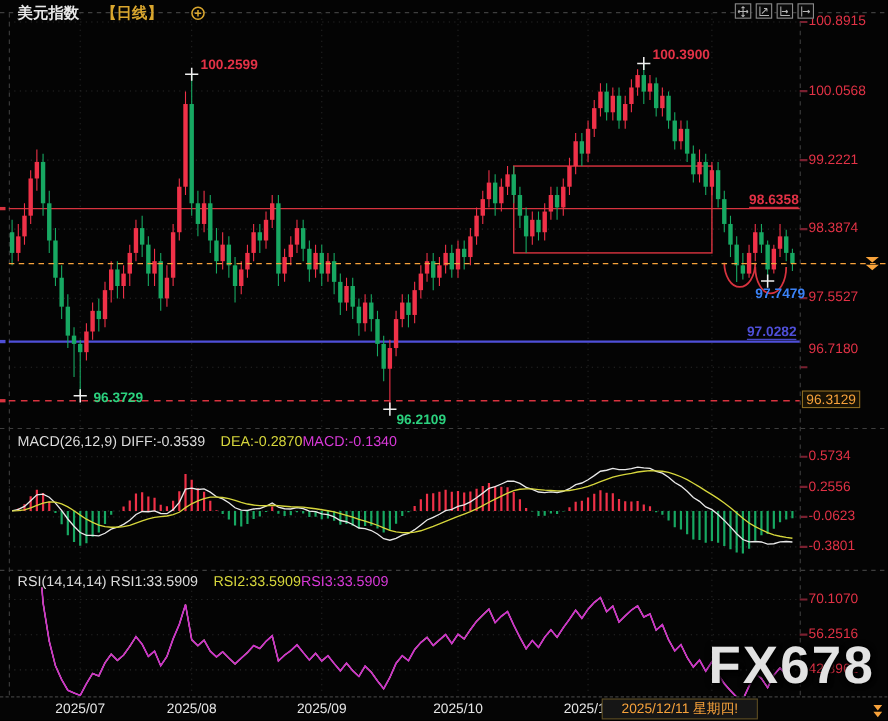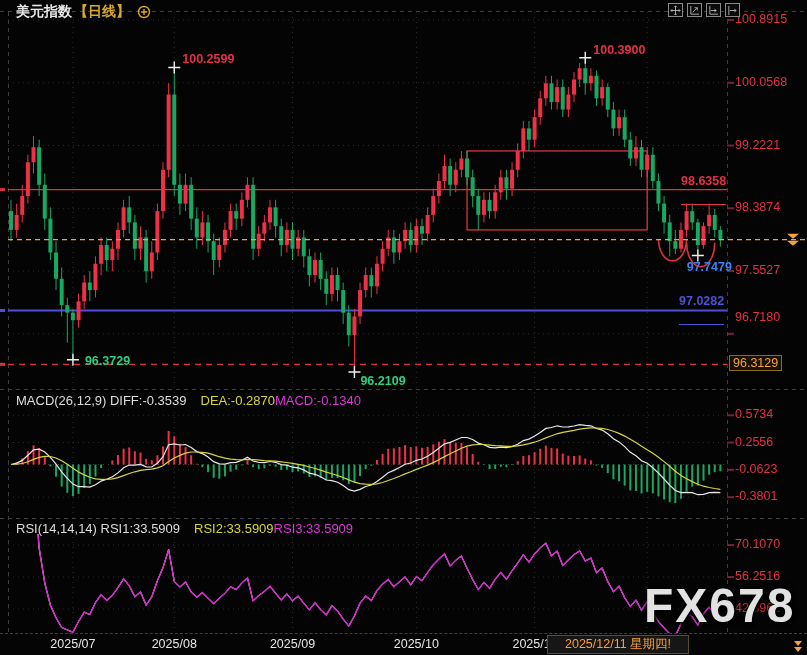--- a/index.html
+++ b/index.html
@@ -1,31 +1,31 @@
 <!DOCTYPE html>
 <html><head>
 <meta charset="utf-8">
 <style>
   html,body{margin:0;padding:0;background:#000;}
   .root{position:relative;width:807px;height:655px;background:#040404;overflow:hidden;
         font-family:"Liberation Sans","DejaVu Sans",sans-serif;}
   svg#gfx{position:absolute;left:0;top:0;z-index:1;}
   .hdr{position:absolute;left:16px;top:3px;z-index:5;font-size:14px;font-weight:bold;
-       display:flex;align-items:center;gap:2px;}
+       display:flex;align-items:center;gap:20px;}
   .hdr .sym{color:#e8e8e8;}
   .hdr .period{color:#d9a62e;}
   .hdr svg{margin-left:5px;}
   .toolbar{position:absolute;left:668px;top:3px;z-index:5;display:flex;gap:4px;}
   .tbtn{width:15px;height:14px;border:1px solid #8a8a8a;background:#0a0a0a;
         display:flex;align-items:center;justify-content:center;padding:0;cursor:pointer;}
   .pl{position:absolute;z-index:3;font-size:12.5px;white-space:nowrap;}
   .axl{color:#e23246;}
   .annl{font-weight:bold;}
   .tag{background:#191305;border:1px solid #8a6a20;color:#f7a23b;padding:0 3px;font-size:12.5px;}
-  .und{border-bottom:1px solid currentColor;padding-bottom:16px;}
+  .und{border-bottom:1px solid currentColor;padding-bottom:0;}
   .ind-hdr{position:absolute;left:16px;z-index:5;font-size:13px;white-space:nowrap;}
   .ind-hdr .w{color:#dcdcdc;} .ind-hdr .y{color:#d6d63c;margin-left:14px;} .ind-hdr .m{color:#d939d9;}
   .xstrip{position:absolute;left:0;top:633px;width:807px;height:22px;background:#050505;z-index:4;
           border-top:1px dashed #3e3e3e;}
   .xlab{position:absolute;top:3px;width:60px;text-align:center;color:#e6e6e6;font-size:12.5px;}
   .datetag{position:absolute;left:547px;top:1px;background:#161616;border:1px solid #5c4c22;
            color:#f7a23b;font-size:12.5px;padding:0 17px;height:17px;line-height:17px;z-index:6;}
   .wm{position:absolute;left:644px;top:578px;z-index:4;font-size:48px;font-weight:bold;
       color:#e2e2e2;letter-spacing:2px;text-shadow:0 0 6px #000,2px 2px 3px #000;}
   .corner-ic{position:absolute;left:792px;top:3px;z-index:6;}

